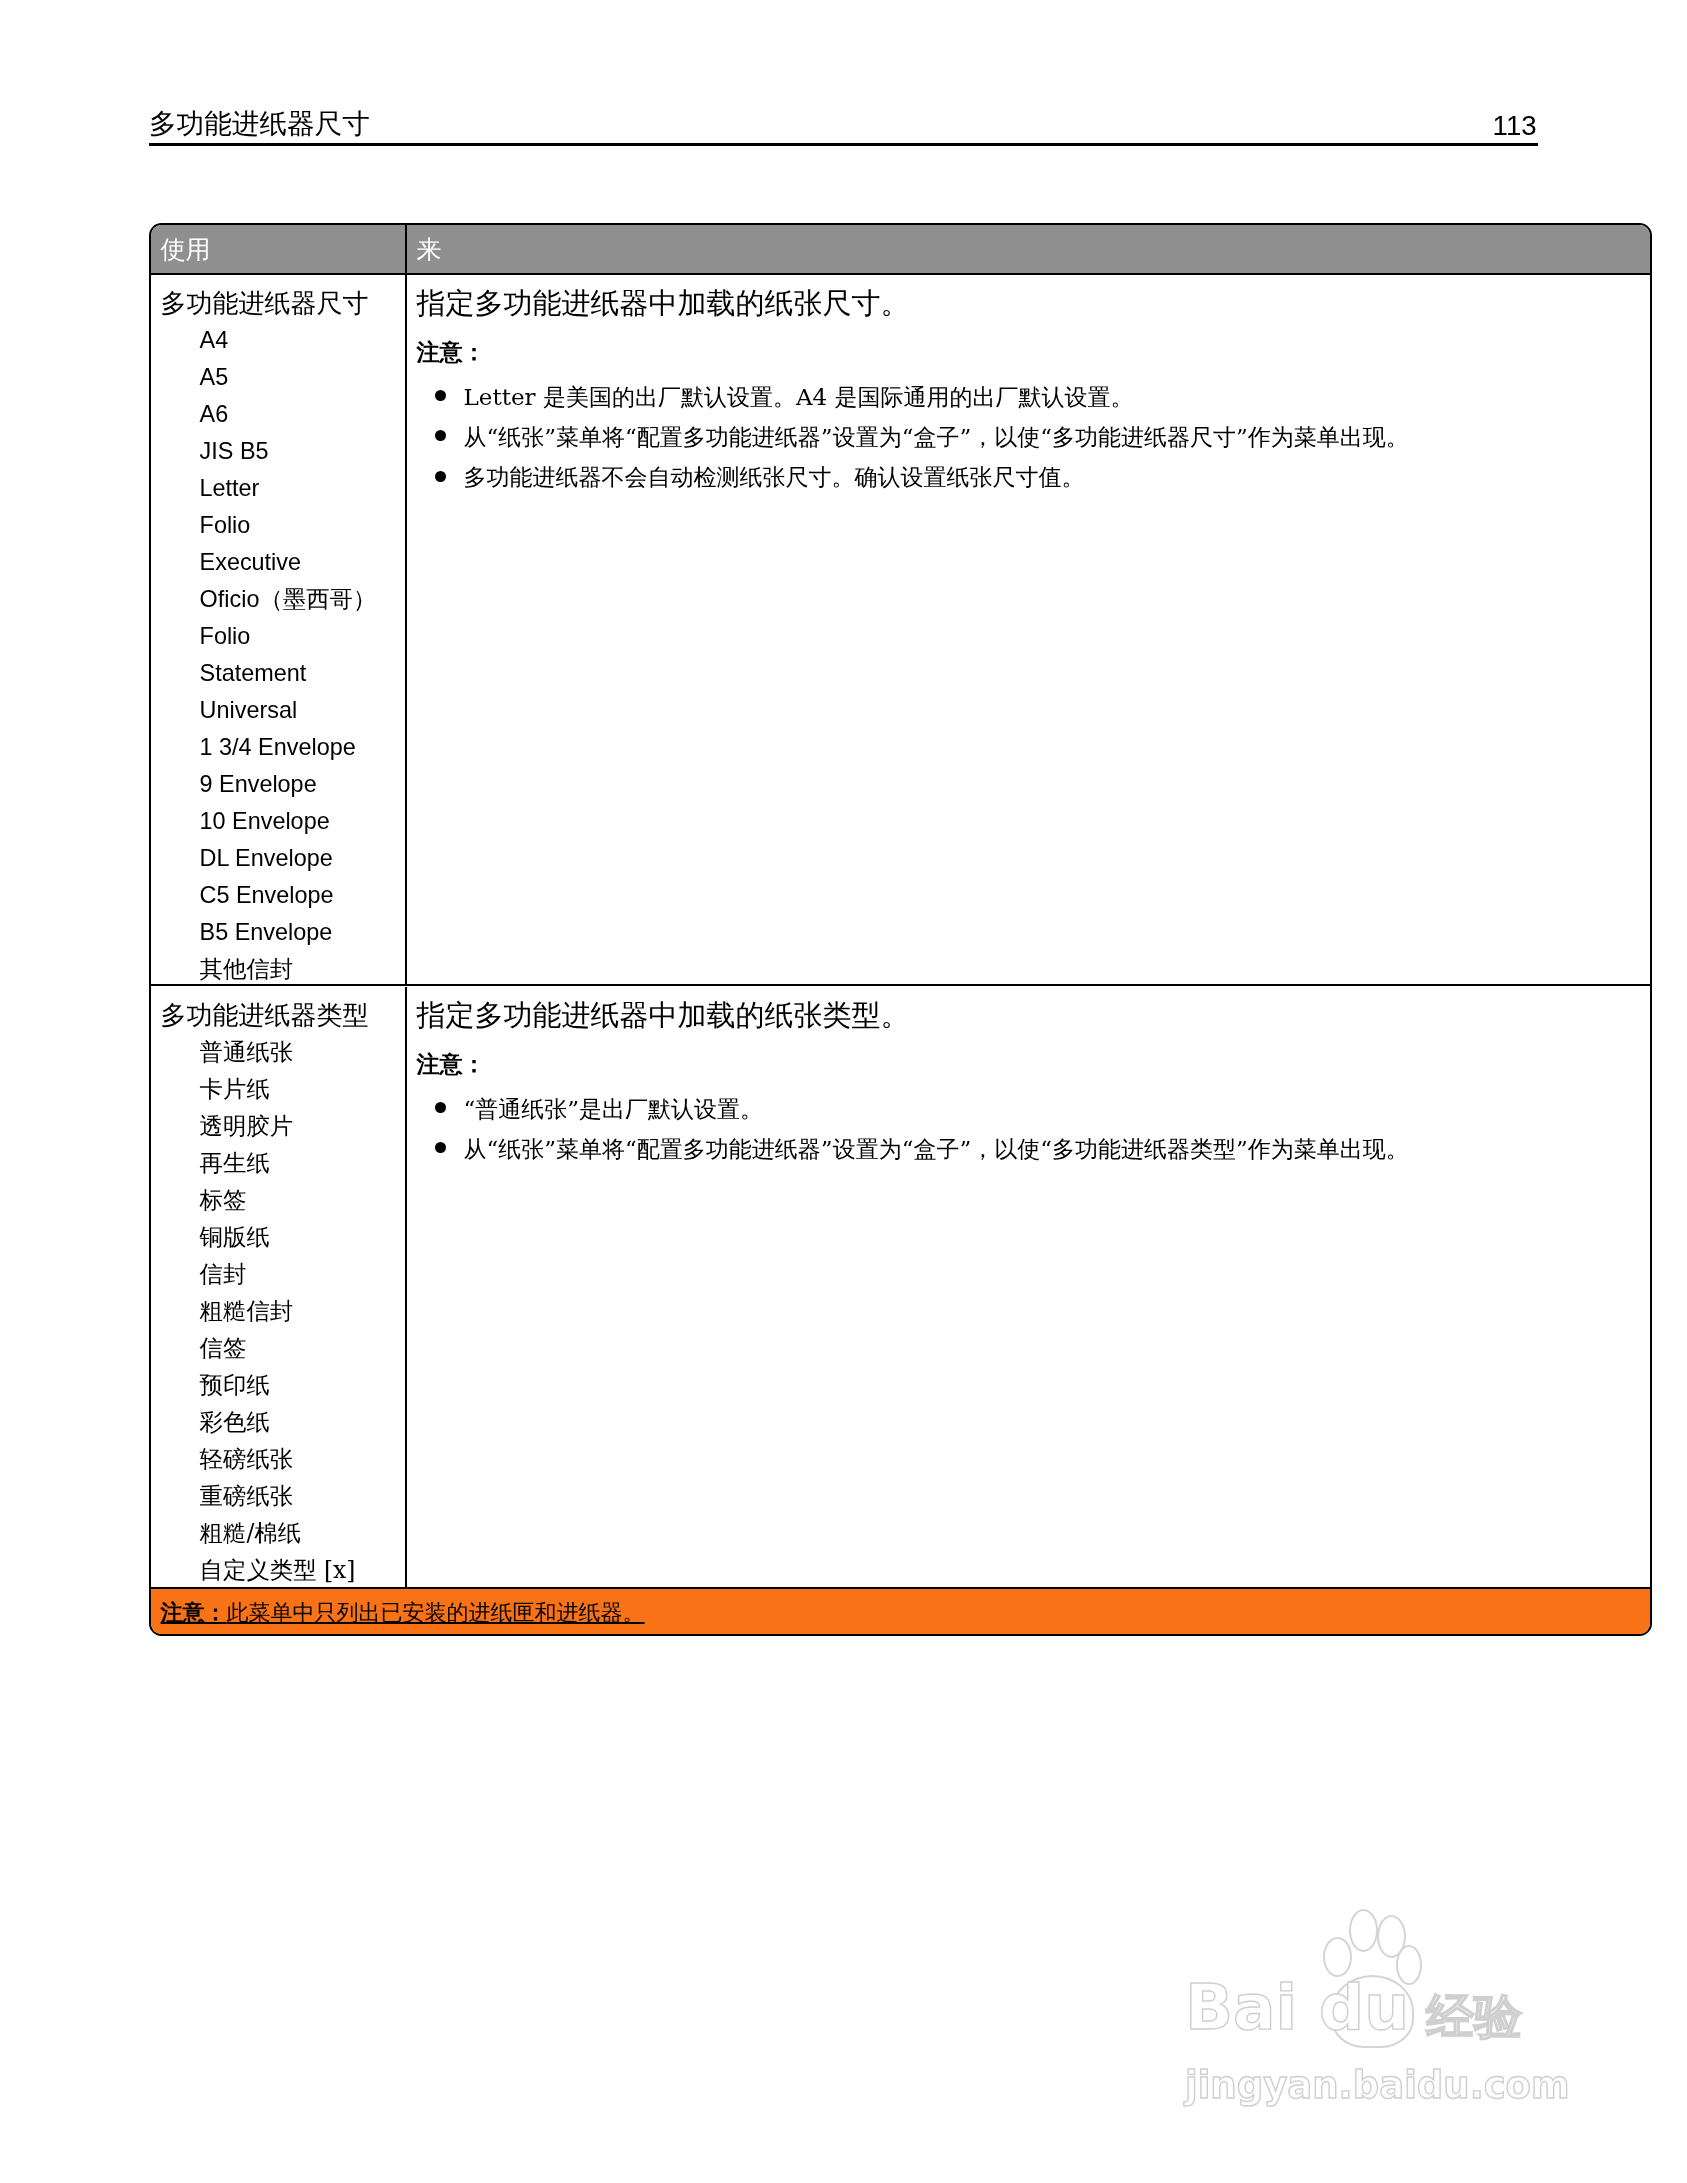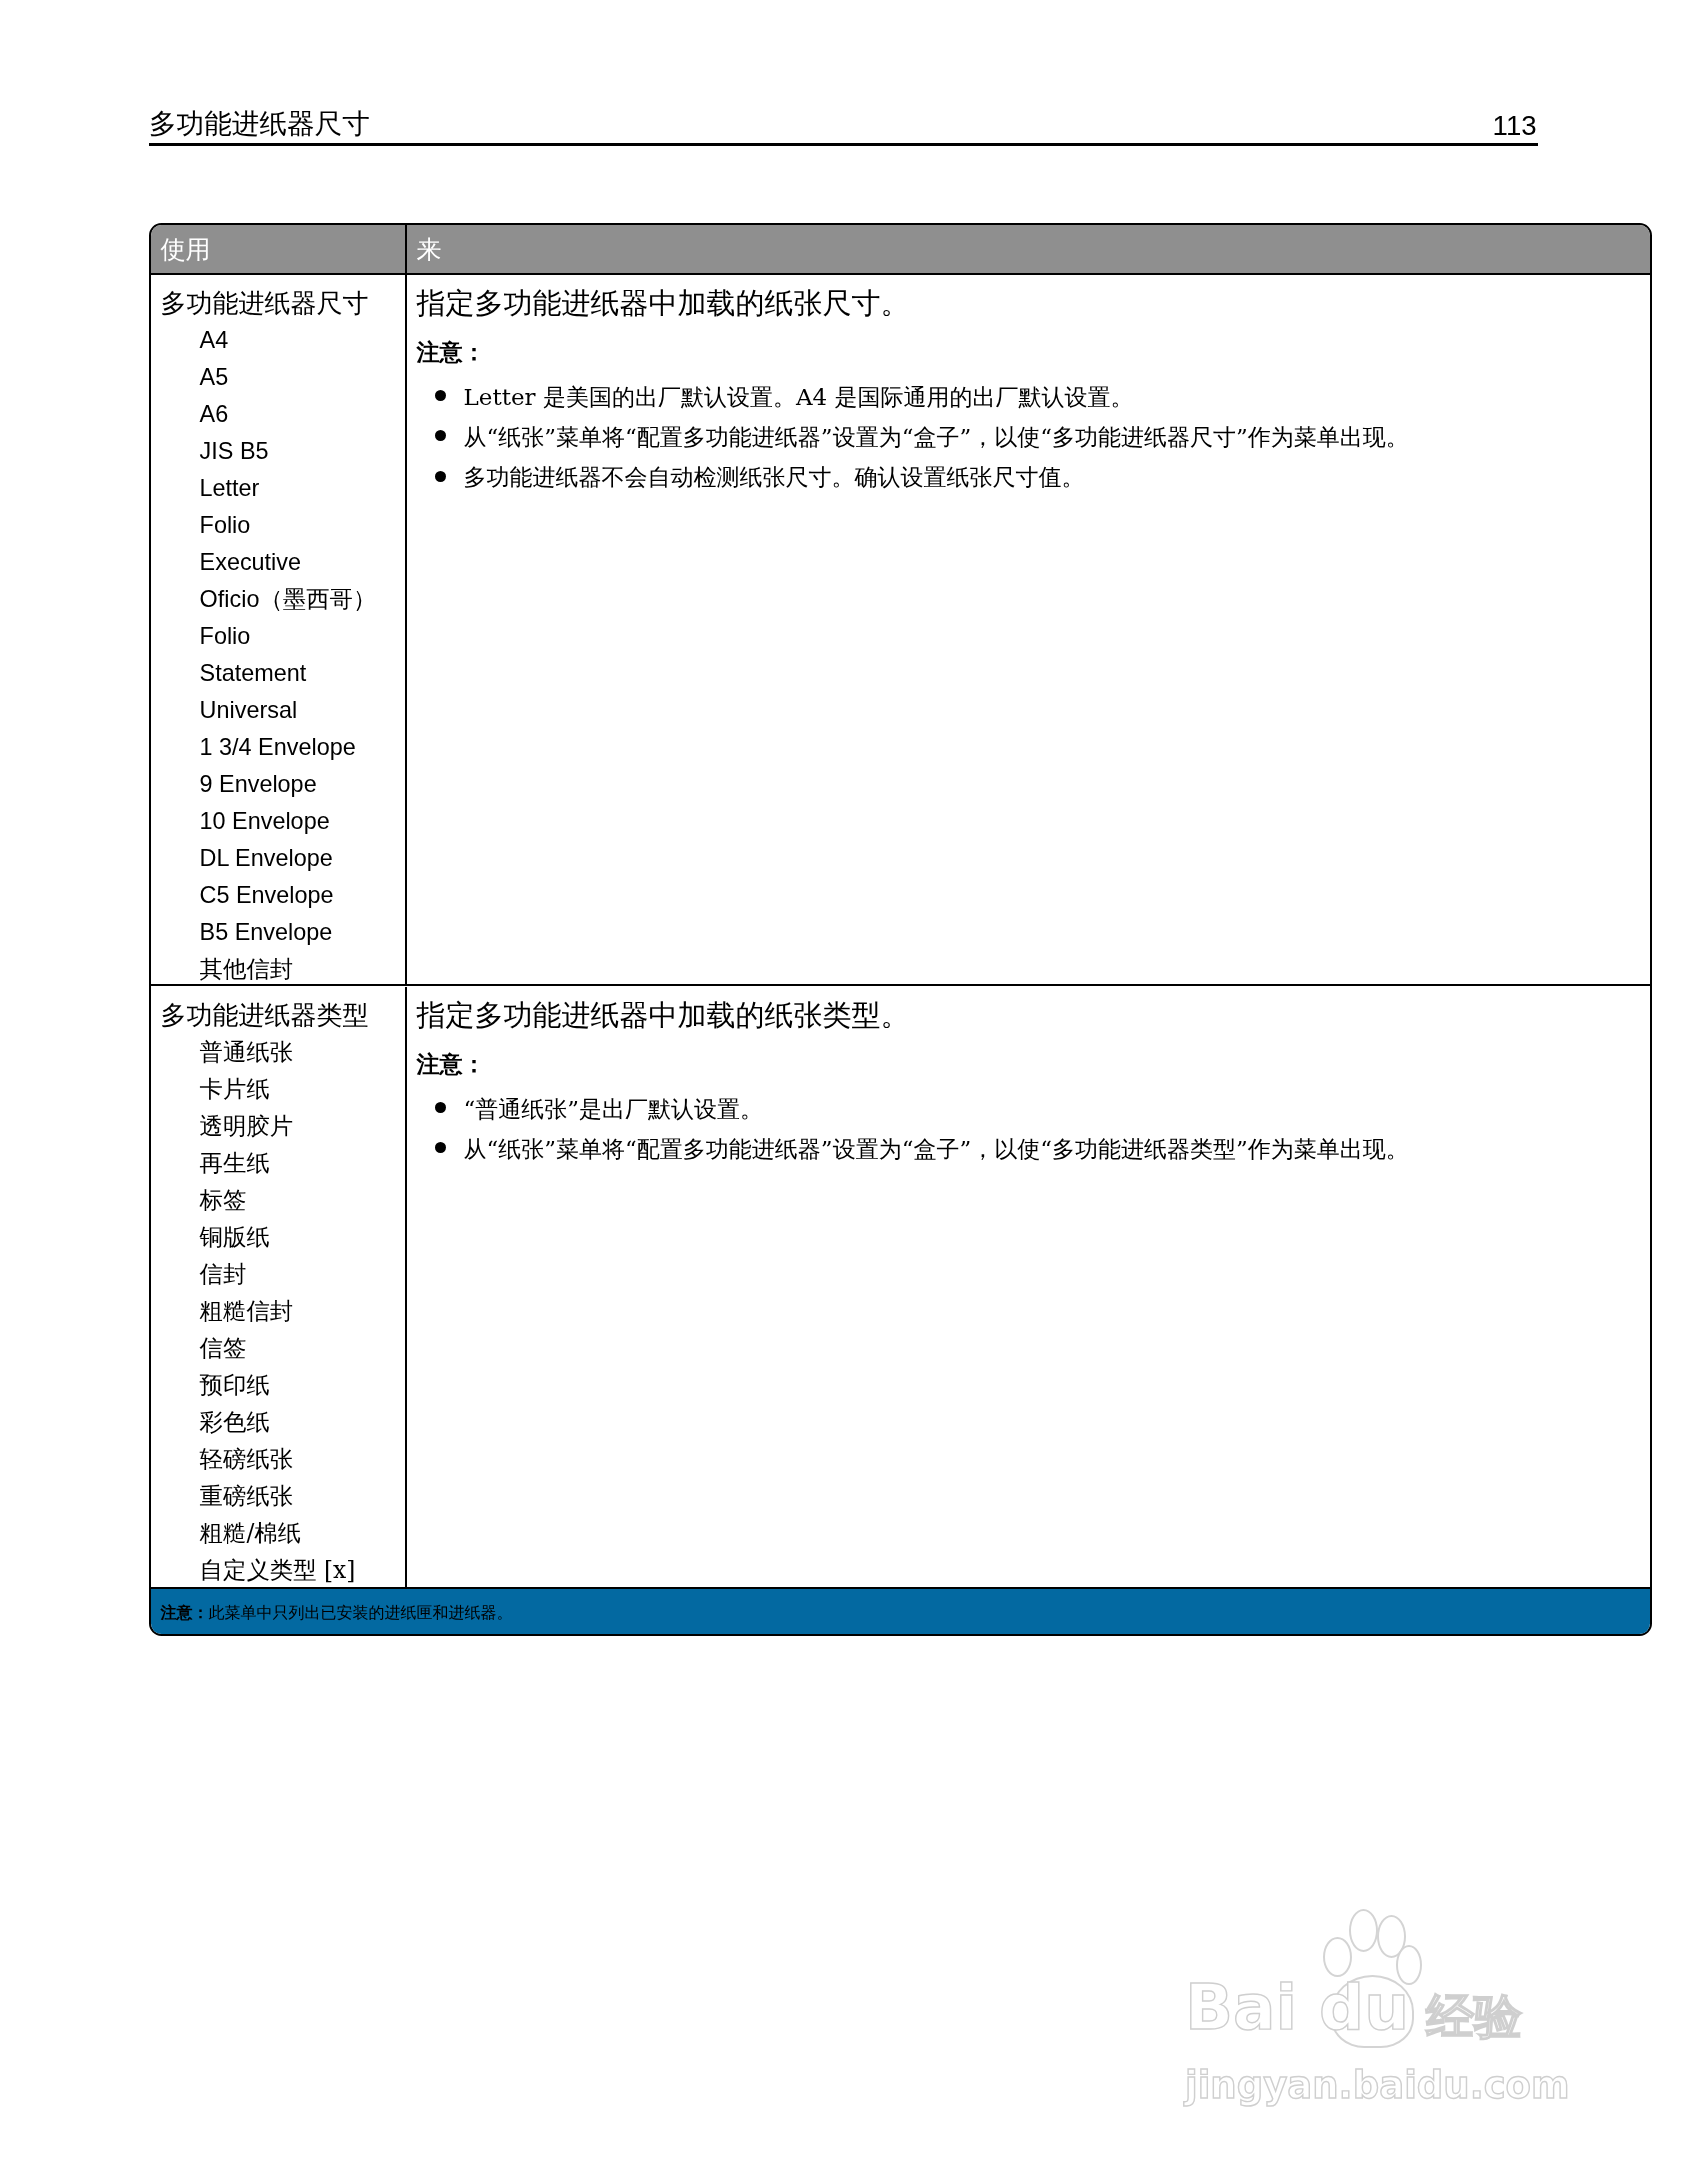--- a/index.html
+++ b/index.html
@@ -29,22 +29,22 @@
                 box-sizing: border-box; }
   .setting-title { font-size: 26px; line-height: 37px; white-space: nowrap; }
   .option { font-size: 23.4px; line-height: 37px; padding-left: 39px; white-space: nowrap;
             font-family: "Liberation Sans", sans-serif; }
   .option.cjk { font-family: "DejaVu Serif", serif; }
   .desc { font-size: 29px; line-height: 37px; margin: 0; }
   .note-label { font-size: 23px; line-height: 37px; font-weight: bold; margin-top: 11px; }
   .bullets { list-style: none; margin: 11px 0 0 0; padding: 0; }
   .bullets li { position: relative; padding-left: 47px; font-size: 23px; line-height: 32px; margin-bottom: 8.3px; }
   .bullets li .dot { position: absolute; left: 18px; top: 9.6px; width: 11px; height: 11px; border-radius: 50%; background: #000; }
-  .table-footer { position: absolute; left: 0; top: 1364px; width: 100%; height: 49px; background: #0369a1;
-                  padding-left: 9.6px; box-sizing: border-box; font-size: 16px; line-height: 47px; }
+  .table-footer { position: absolute; left: 0; top: 1364px; width: 100%; height: 49px; background: #f97316;
+                  padding-left: 9.6px; box-sizing: border-box; font-size: 22px; line-height: 47px; text-decoration: underline; }
   .table-footer b { font-weight: bold; }
 
   .watermark { position: absolute; left: 1185px; top: 1909px; width: 386px; height: 207px; }
   .wm-text { position: absolute; font-family: "DejaVu Sans", sans-serif; font-weight: bold; color: #fff;
              -webkit-text-stroke: 1.4px #cfcfcf; }
   .wm-bai { left: 0; top: 62px; font-size: 63px; }
   .wm-cn { left: 207px; top: 76px; font-size: 48px; }
   .wm-url { left: 0; top: 155px; font-size: 37px; }
   .paw { position: absolute; border: 2.1px solid #d4d4d4; border-radius: 50%; background: #fff; }
 </style>

